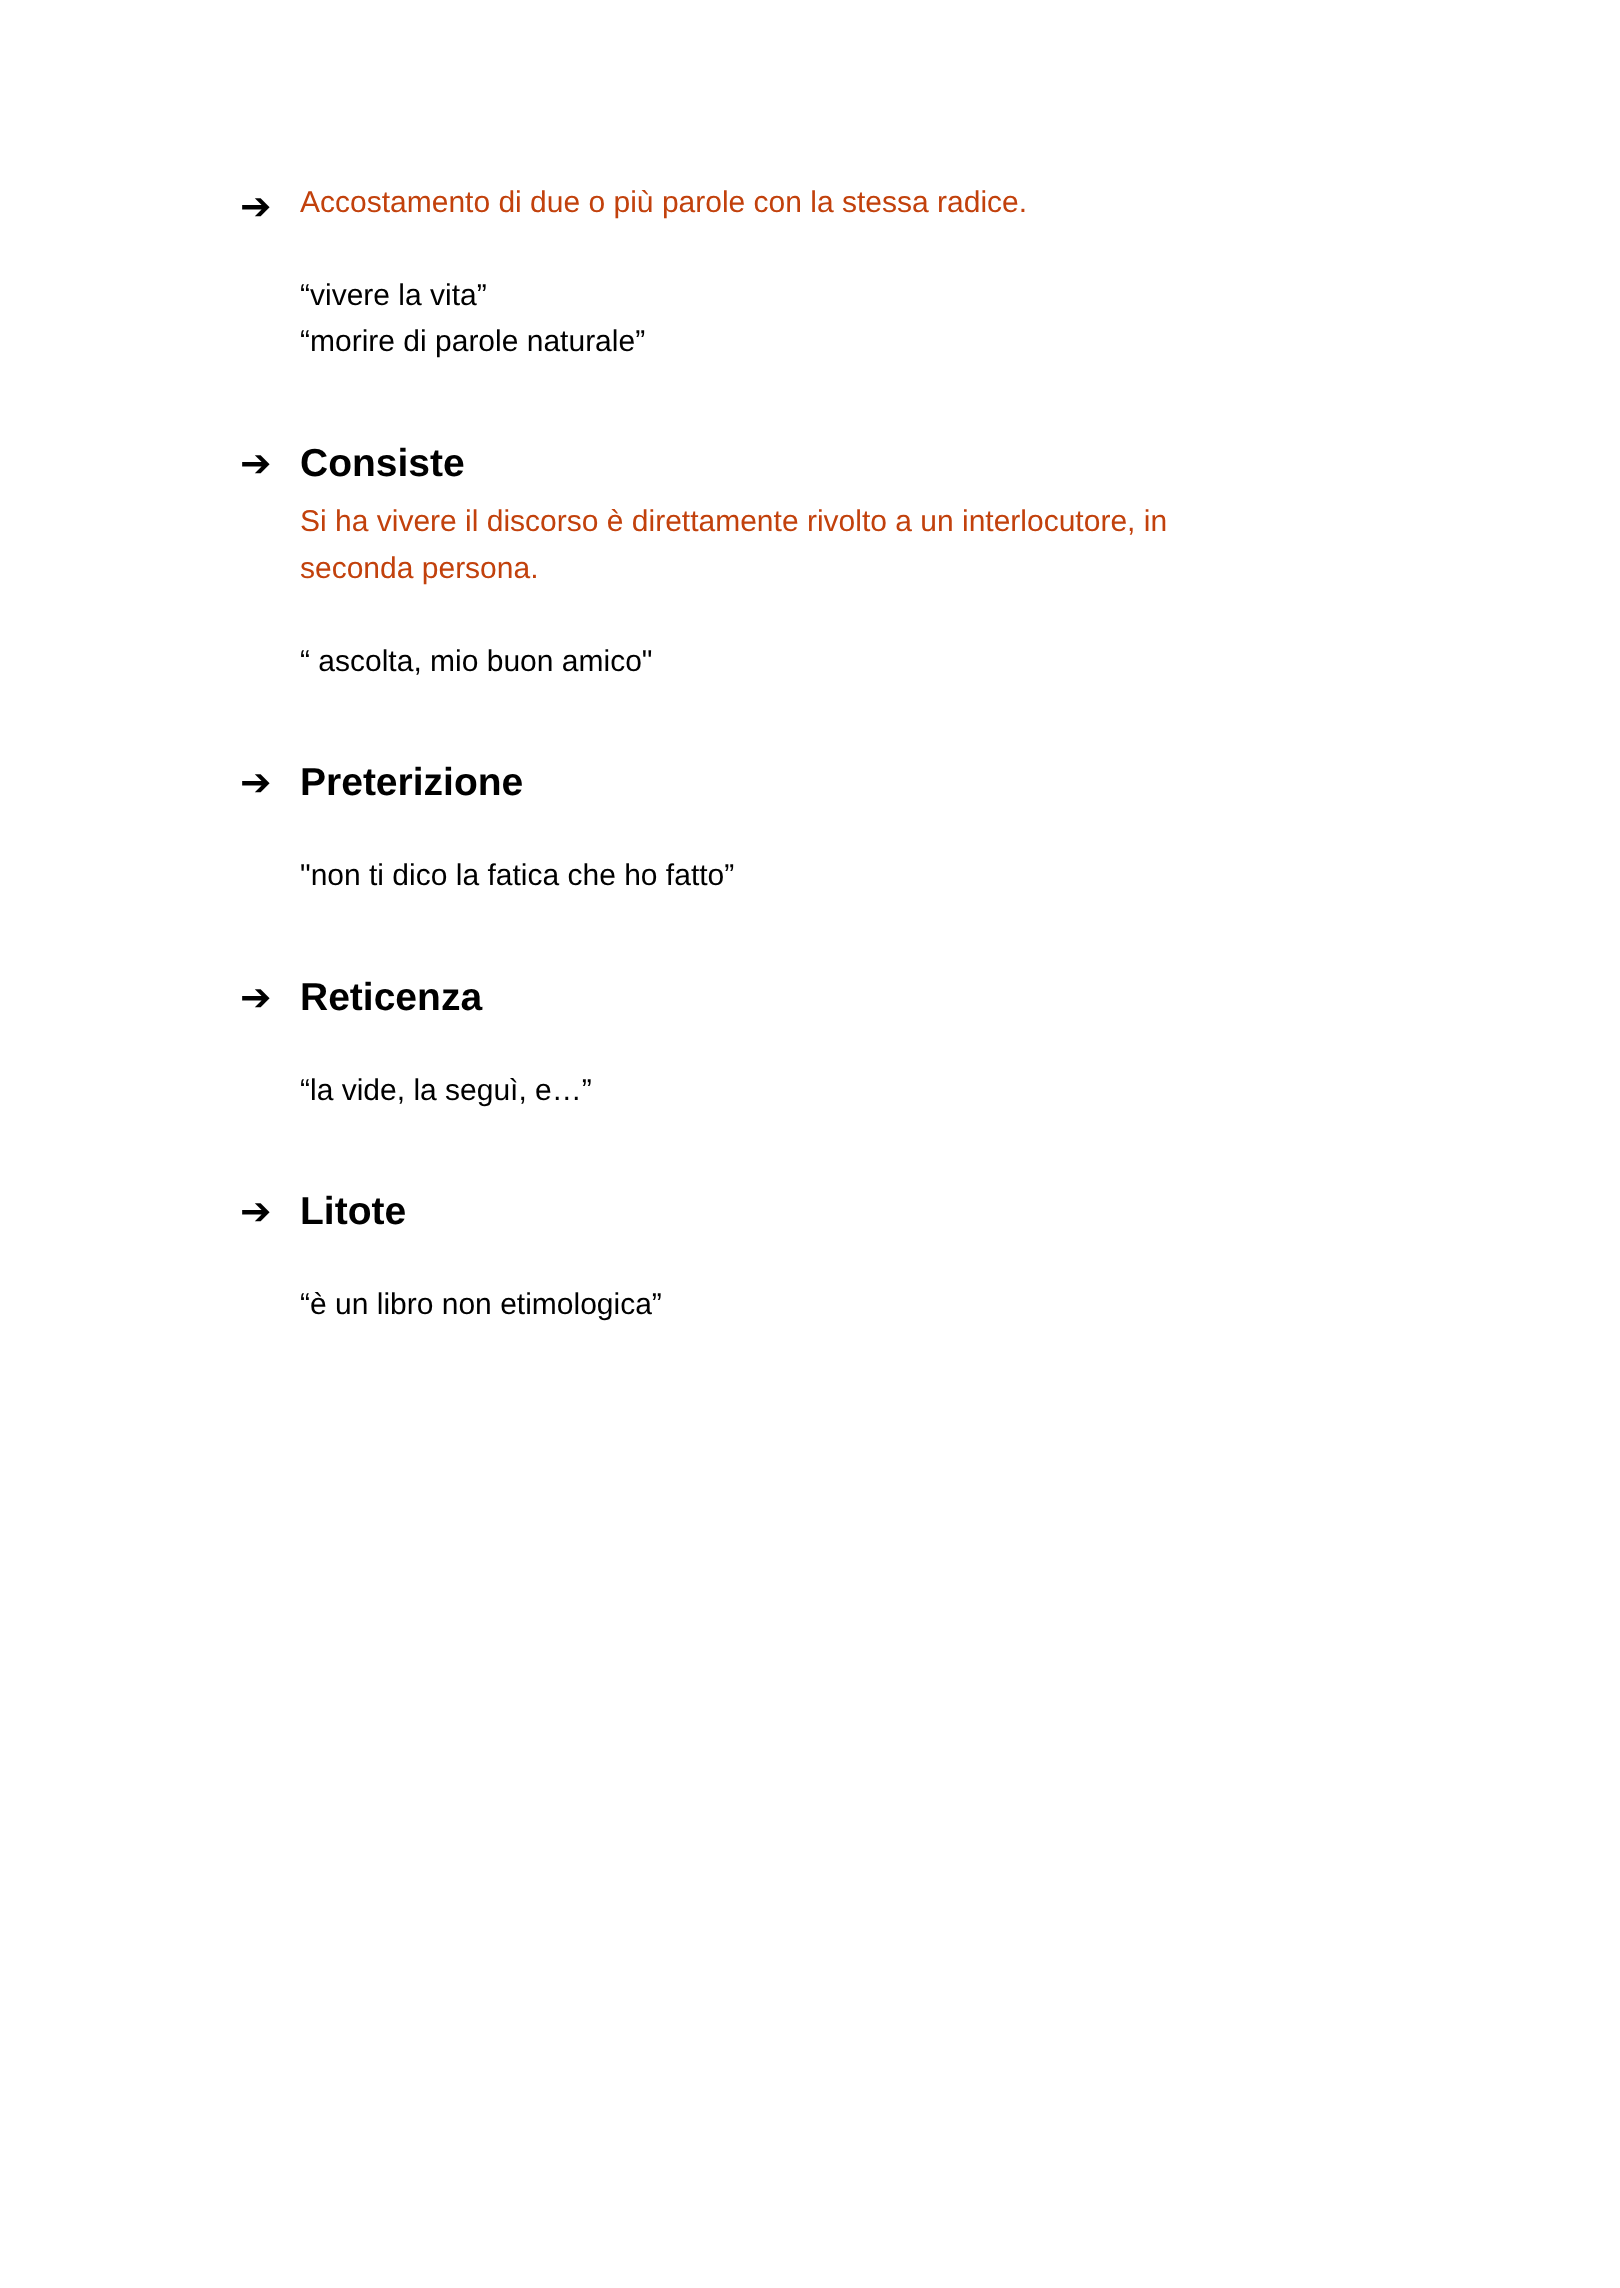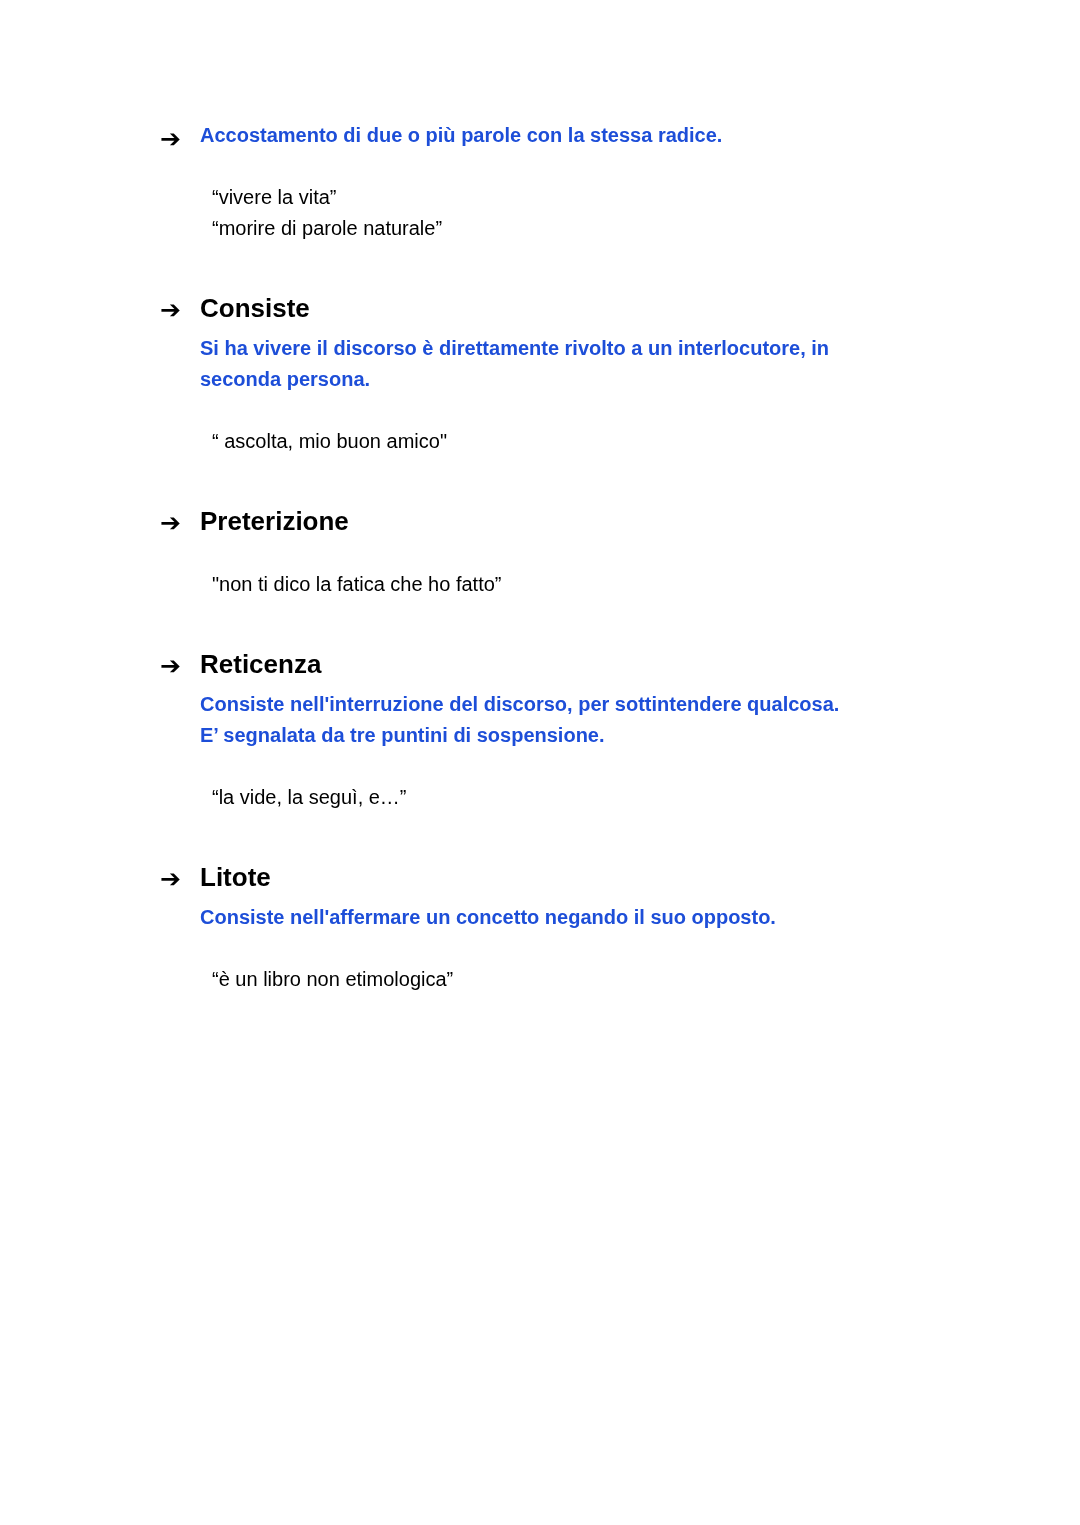--- a/index.html
+++ b/index.html
@@ -38,26 +38,24 @@
     top: 1px;
     font-size: 25px;
     font-weight: bold;
     color: #000000;
   }
   .figure-description {
     margin: 0;
     font-size: 20px;
     line-height: 31px;
     white-space: pre-line;
-    color: #1d4ed8;
-    font-weight: bold;
+    color: #c2410c;
   }
   .figure-examples {
     margin-top: 31px;
-    margin-left: 12px;
   }
   .figure-example {
     margin: 0;
     font-size: 20px;
     line-height: 31px;
     color: #000000;
   }
 </style>
 </head>
 <body>
@@ -95,31 +93,28 @@
     <div class="figure-examples">
       <p class="figure-example">"non ti dico la fatica che ho fatto”</p>
     </div>
   </section>
 
   <section class="figure-section">
     <h2 class="figure-heading">
       <span class="arrow-bullet">➔</span>
       <span>Reticenza</span>
     </h2>
-    <p class="figure-description">Consiste nell'interruzione del discorso, per sottintendere qualcosa.
-E’ segnalata da tre puntini di sospensione.</p>
     <div class="figure-examples">
       <p class="figure-example">“la vide, la seguì, e…”</p>
     </div>
   </section>
 
   <section class="figure-section">
     <h2 class="figure-heading">
       <span class="arrow-bullet">➔</span>
       <span>Litote</span>
     </h2>
-    <p class="figure-description">Consiste nell'affermare un concetto negando il suo opposto.</p>
     <div class="figure-examples">
       <p class="figure-example">“è un libro non etimologica”</p>
     </div>
   </section>
 
 </div>
 
 </body></html>

